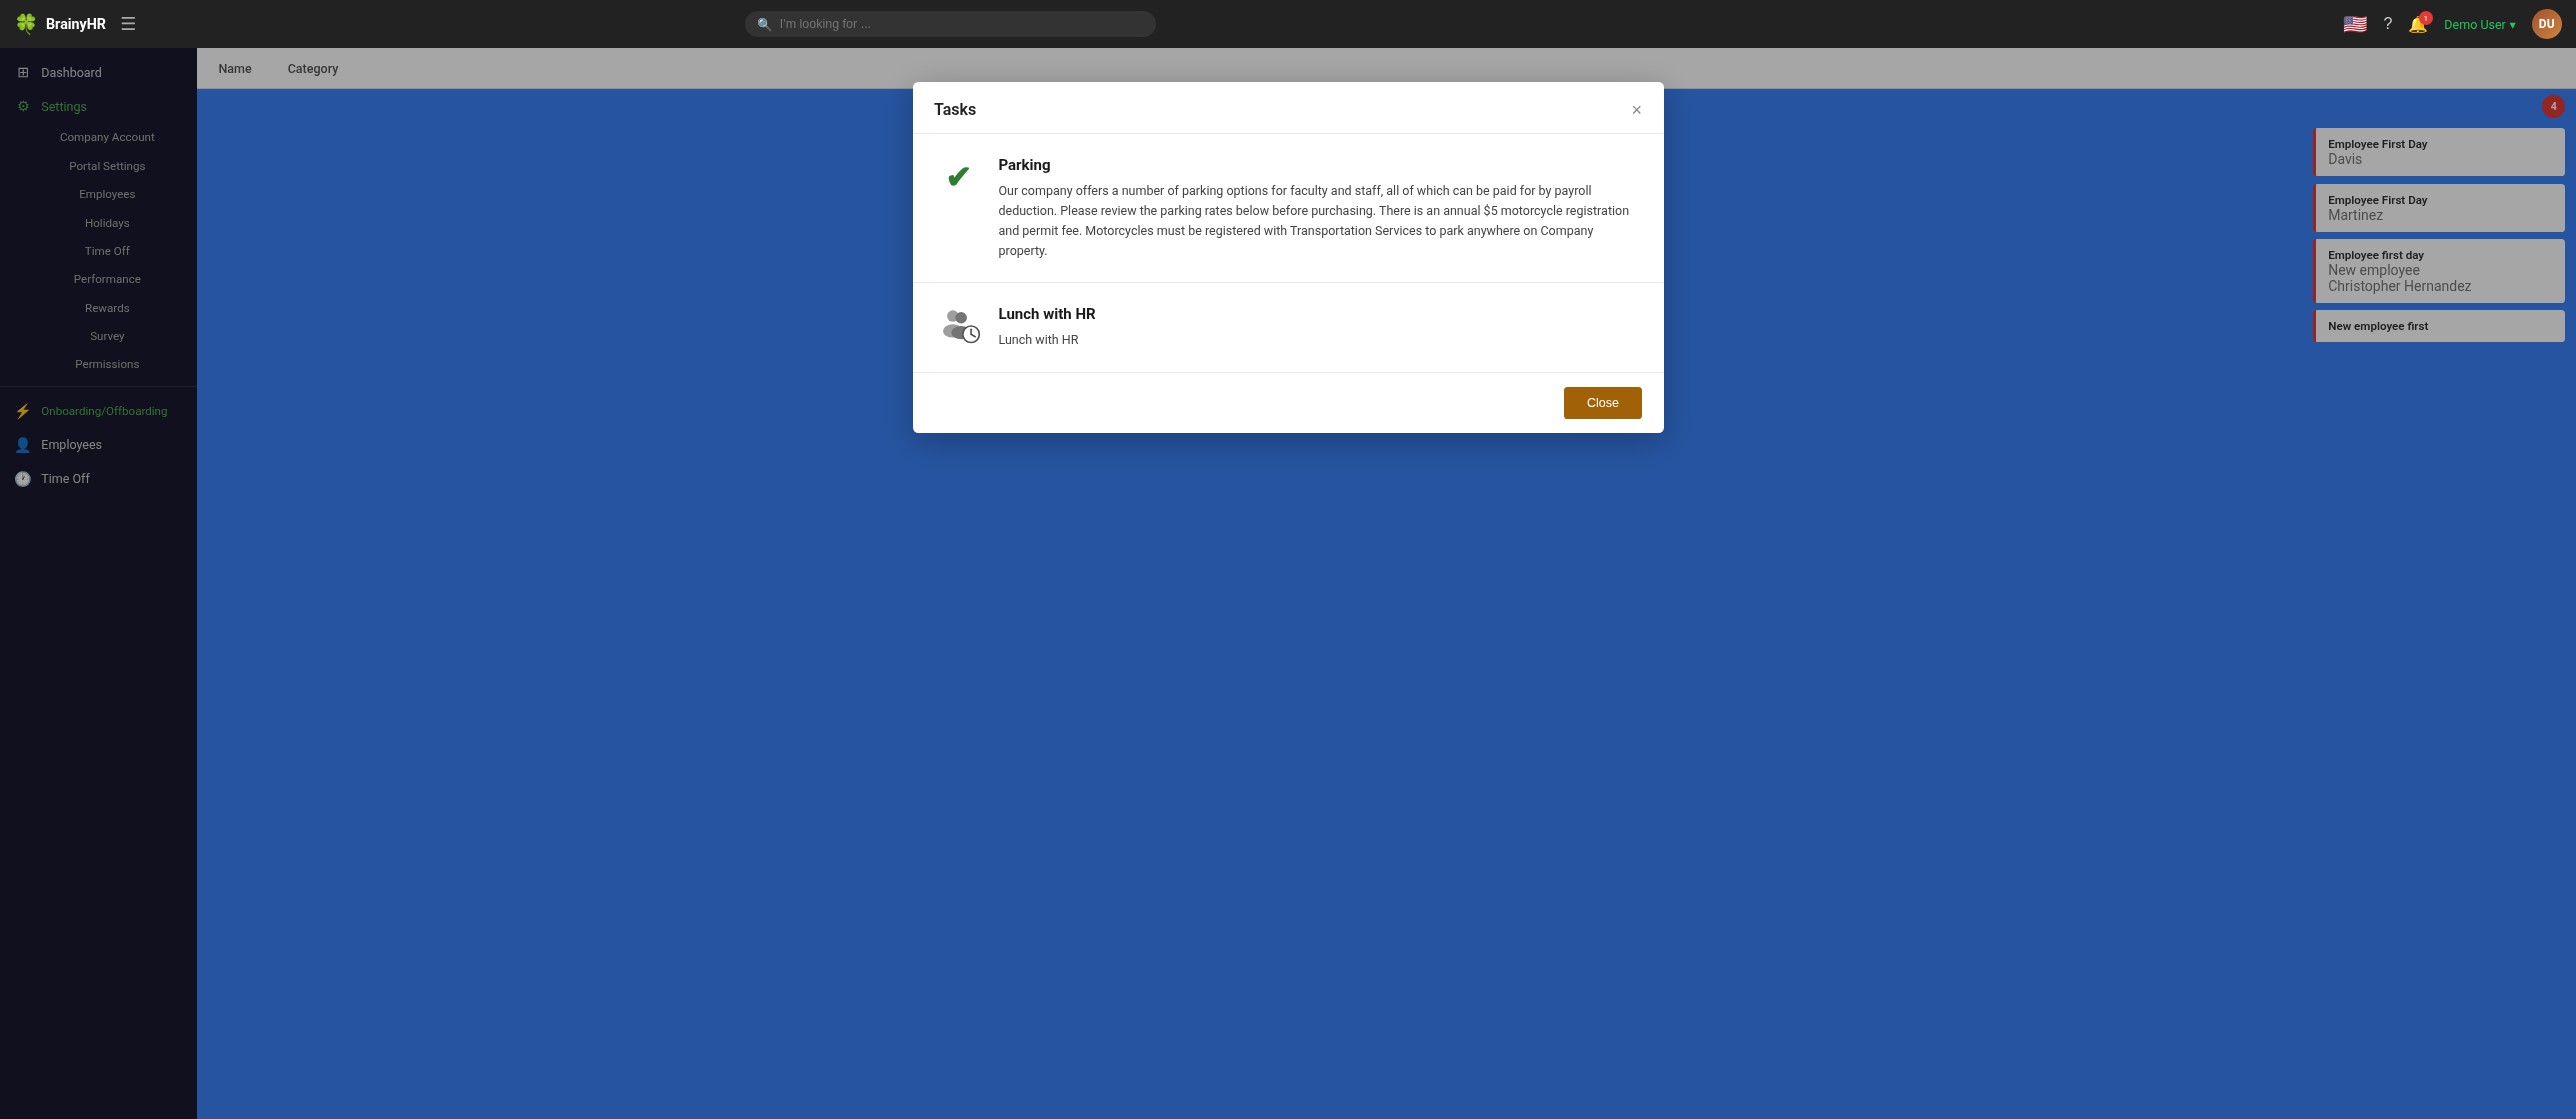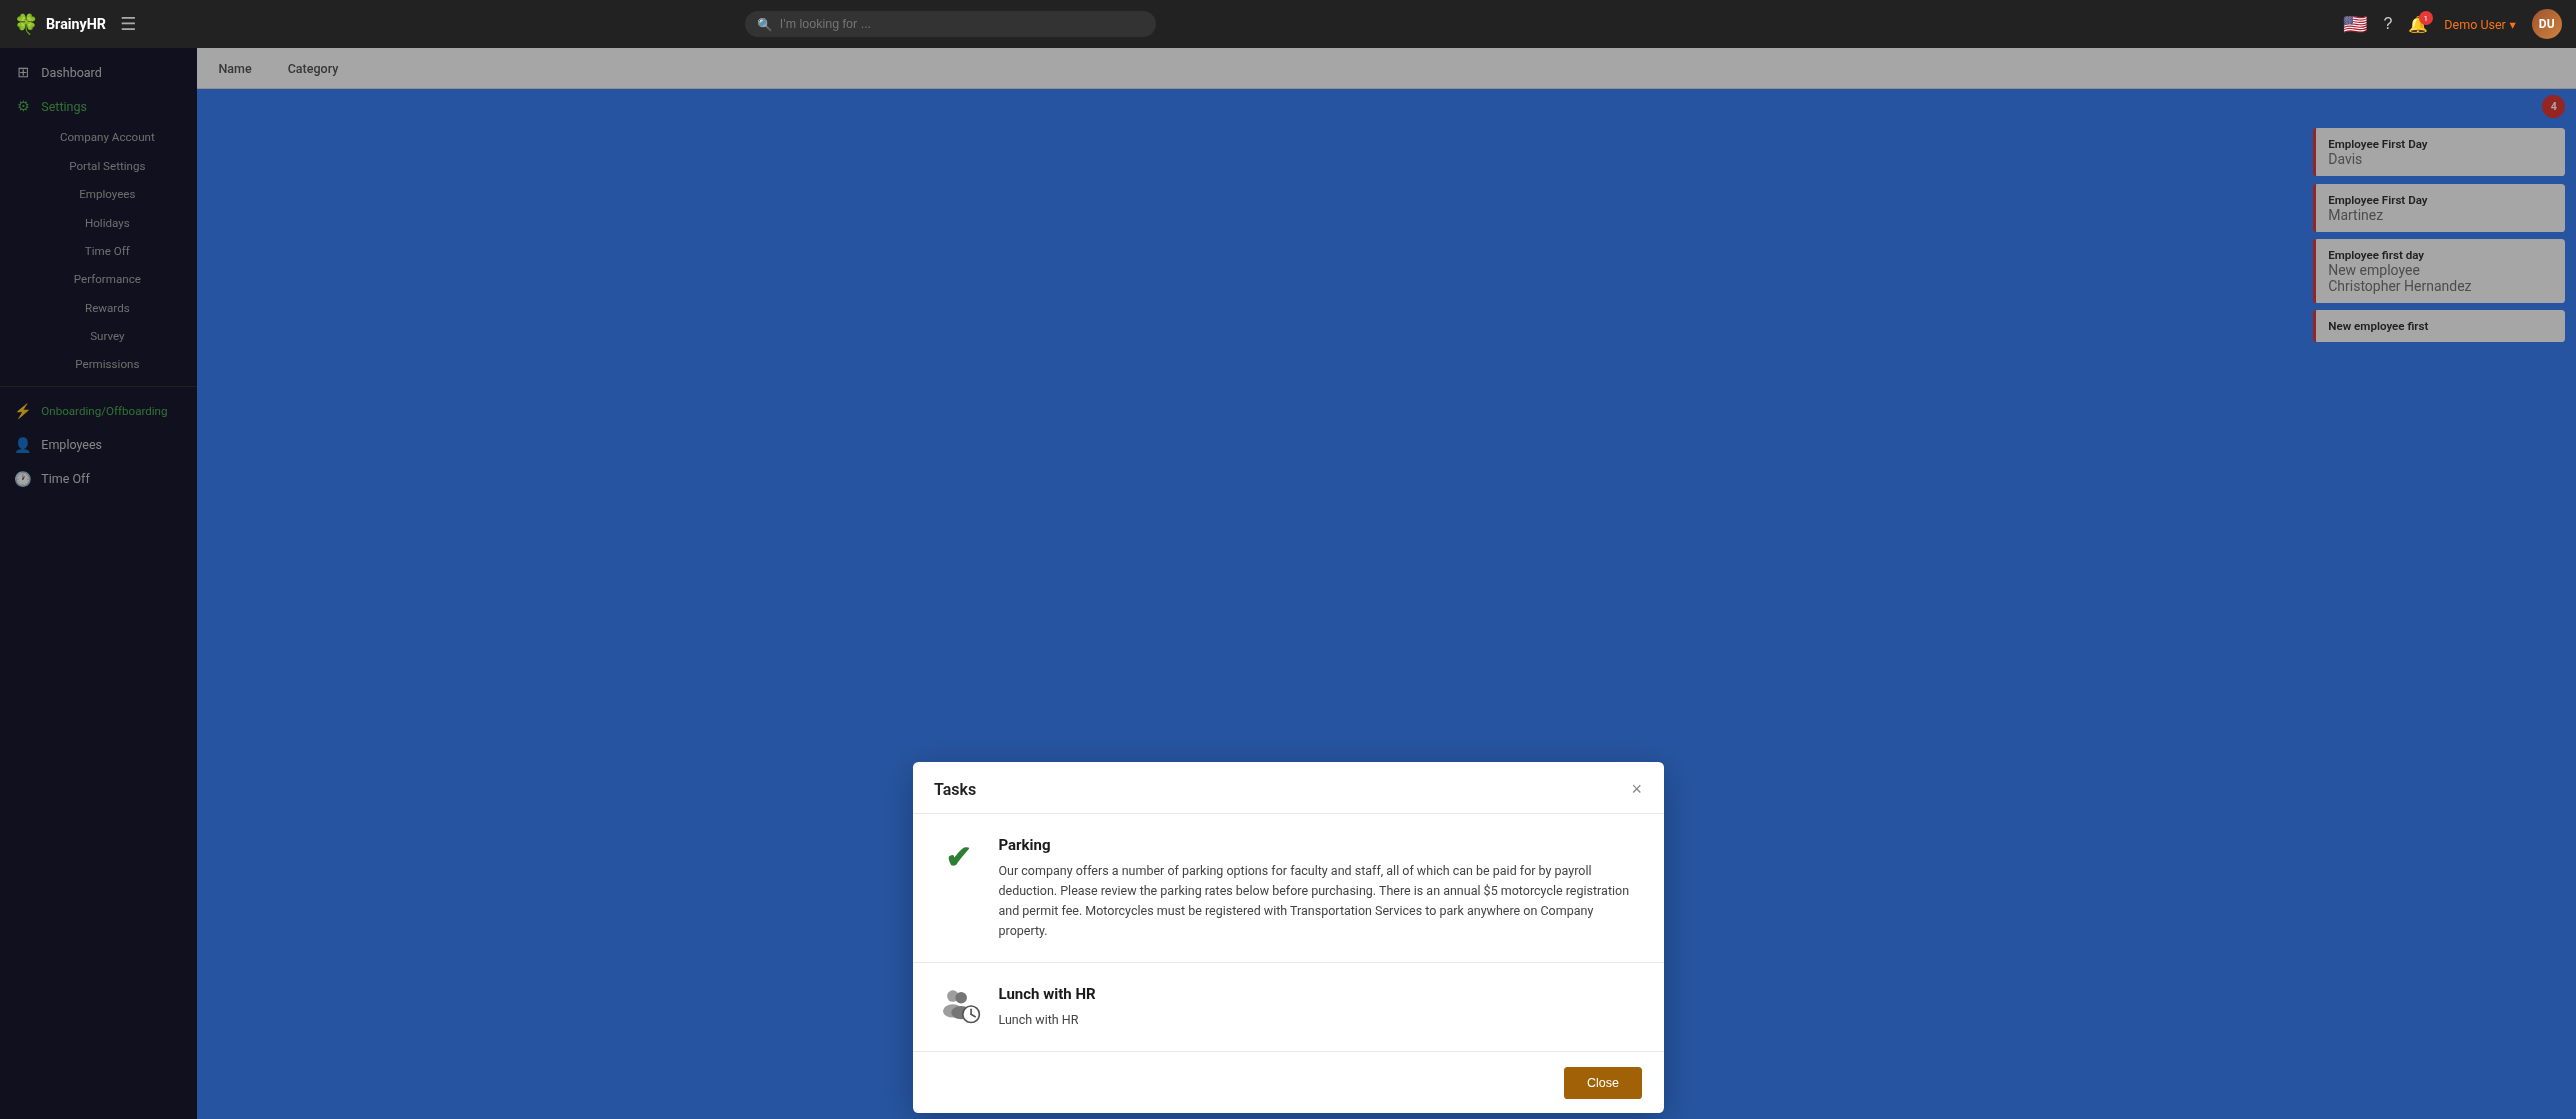--- a/index.html
+++ b/index.html
@@ -51,21 +51,21 @@
     .nav-flag { font-size: 19.7px; }
     .nav-help { color: #ccc; font-size: 16px; cursor: pointer; background: none; border: none; }
     .nav-bell { position: relative; cursor: pointer; }
     .nav-bell-icon { color: #ccc; font-size: 16px; }
     .nav-bell-badge {
       position: absolute; top: -3.6px; right: -4.5px;
       background: #e53935; color: #fff; border-radius: 50%;
       font-size: 8px; width: 14.3px; height: 14.3px;
       display: flex; align-items: center; justify-content: center;
     }
-    .nav-user { color: #f97316; font-size: 12.5px; cursor: pointer; display: flex; align-items: center; gap: 3.6px; }
+    .nav-user { color: #22c55e; font-size: 12.5px; cursor: pointer; display: flex; align-items: center; gap: 3.6px; }
     .nav-avatar { width: 30px; height: 30px; border-radius: 50%; background: #888; overflow: hidden; }
     .nav-avatar-img {
       width: 100%; height: 100%; background: linear-gradient(135deg, #a0522d, #cd853f);
       display: flex; align-items: center; justify-content: center;
       font-size: 12px; color: white; font-weight: bold;
     }
 
     
     .layout {
       display: flex;
@@ -135,23 +135,23 @@
     .right-item-title { font-size: 11.6px; font-weight: 600; color: #333; }
     .right-item-sub { font-size: 14px; color: #777; }
 
     
     .modal-overlay {
       position: fixed;
       top: 48px; left: 0; right: 0; bottom: 0;
       background: rgba(0,0,0,0.35);
       z-index: 500;
       display: flex;
-      align-items: flex-end;
+      align-items: flex-start;
       justify-content: center;
-      padding: 6px;
+      padding: 34px;
     }
 
     
     .modal {
       background: #fff;
       border-radius: 5.4px;
       width: 751px;
       max-width: 100%;
       max-height: 80vh;
       overflow-y: auto;

